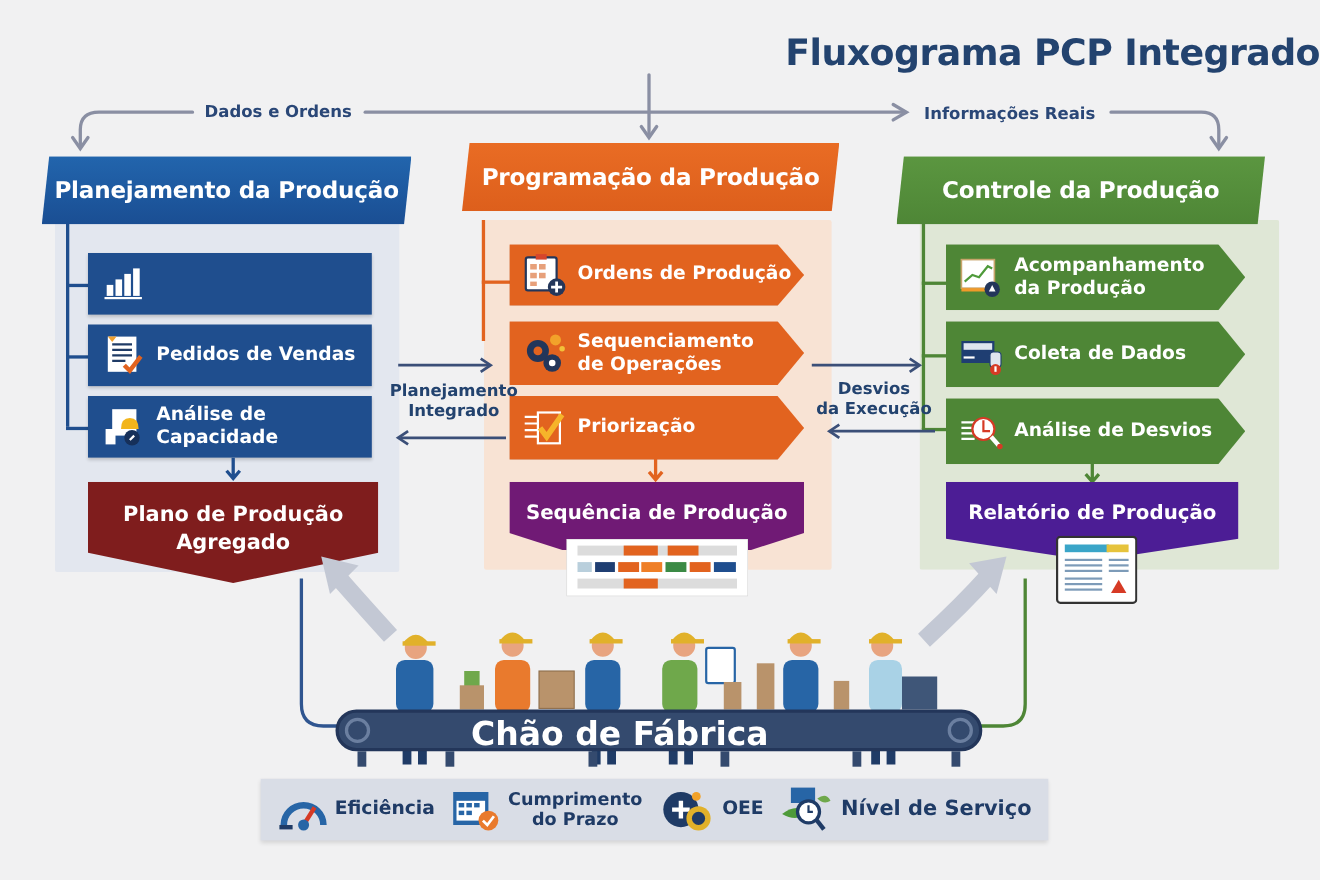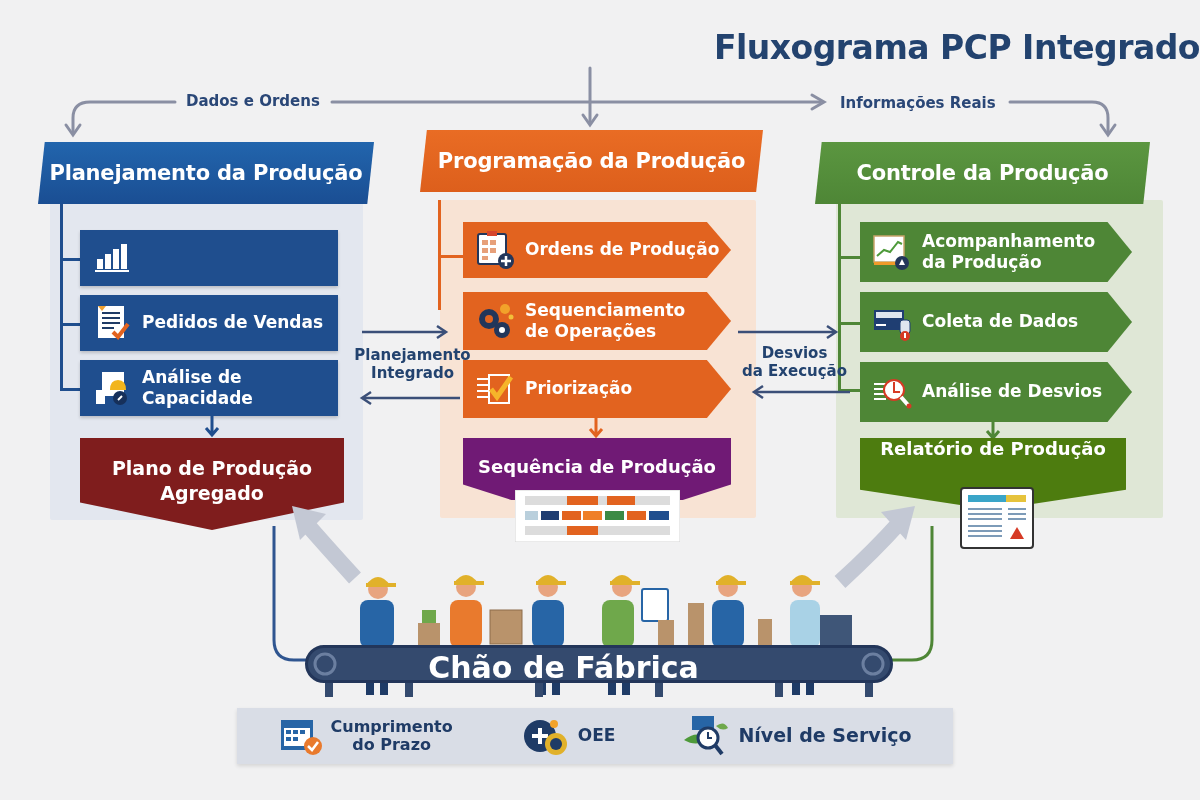--- a/index.html
+++ b/index.html
@@ -30,21 +30,21 @@
   .item { height: 56px; color: #fff; font-size: 17px; font-weight: bold; display: flex; align-items: center; gap: 10px; padding-left: 12px; line-height: 1.25; box-shadow: 0 2px 3px rgba(0,0,0,0.18); }
   .item-blue { background: #1f4e8e; width: 258px; left: 80px; }
   .item-orange { background: #e2631f; width: 268px; left: 463px; clip-path: polygon(0 0, 91% 0, 100% 50%, 91% 100%, 0 100%); }
   .item-green { background: #4e8636; width: 272px; left: 860px; clip-path: polygon(0 0, 91% 0, 100% 50%, 91% 100%, 0 100%); }
   .icon { width: 40px; height: 38px; flex: 0 0 40px; display: flex; align-items: center; justify-content: center; }
 
   
   .out { color: #fff; font-weight: bold; text-align: center; display: flex; flex-direction: column; align-items: center; justify-content: flex-start; }
   .out-blue { left: 80px; top: 438px; width: 264px; height: 92px; background: #7f1d1d; clip-path: polygon(0 0, 100% 0, 100% 70%, 50% 100%, 0 70%); font-size: 19px; padding-top: 18px; line-height: 1.3; }
   .out-orange { left: 463px; top: 438px; width: 268px; height: 62px; background: #701a75; clip-path: polygon(0 0, 100% 0, 100% 75%, 82% 100%, 18% 100%, 0 75%); font-size: 18px; padding-top: 18px; }
-  .out-green { left: 860px; top: 438px; width: 266px; height: 72px; background: #4d7c0f; clip-path: polygon(0 0, 100% 0, 100% 72%, 50% 100%, 0 72%); font-size: 18px; }
+  .out-green { left: 860px; top: 438px; width: 266px; height: 72px; background: #4c1d95; clip-path: polygon(0 0, 100% 0, 100% 72%, 50% 100%, 0 72%); font-size: 18px; padding-top: 18px; }
 
   .mid-label { font-size: 15px; font-weight: bold; color: #23436f; text-align: center; line-height: 1.2; white-space: nowrap; }
 
   
   .kpi-bar { left: 237px; top: 708px; width: 716px; height: 56px; background: #d9dde6; display: flex; align-items: center; justify-content: space-around; padding: 0 8px; box-shadow: 0 2px 4px rgba(0,0,0,0.12); }
   .kpi { display: flex; align-items: center; gap: 6px; color: #1f3b66; font-weight: bold; font-size: 17px; }
   .kpi-label { line-height: 1.15; text-align: center; }
 
   
   .belt { left: 305px; top: 645px; width: 588px; height: 38px; background: #344a6e; border-radius: 19px; border: 3px solid #23365a; }
@@ -382,20 +382,31 @@
       <rect x="100" y="38" width="8" height="14"></rect>
       <rect x="230" y="38" width="8" height="14"></rect>
       <rect x="350" y="38" width="8" height="14"></rect>
       <rect x="470" y="38" width="8" height="14"></rect>
       <rect x="560" y="38" width="8" height="14"></rect>
     </g>
 </svg>
 <div class="abs belt-label">Chão de Fábrica</div>
 
 <div class="abs kpi-bar">
+  <div class="kpi">
+    <span class="icon" style="width:46px;flex-basis:46px">
+      <svg width="46" height="40">
+          <path d="M6 34 A18 18 0 0 1 42 34" stroke="#2765a6" stroke-width="6" fill="none"></path>
+          <line x1="24" y1="34" x2="34" y2="18" stroke="#d63a25" stroke-width="4"></line>
+          <circle cx="24" cy="34" r="5" fill="#2765a6"></circle>
+          <rect x="2" y="34" width="12" height="4" fill="#1f3b66"></rect>
+        </svg>
+    </span>
+    <span class="kpi-label">Eficiência</span>
+  </div>
   <div class="kpi">
     <span class="icon" style="width:46px;flex-basis:46px">
       <svg width="46" height="40">
           <rect x="2" y="4" width="32" height="30" fill="#2765a6"></rect>
           <rect x="5" y="12" width="26" height="18" fill="#fff"></rect>
           <g fill="#2765a6">
             <rect x="7" y="14" width="5" height="4"></rect>
             <rect x="14" y="14" width="5" height="4"></rect>
             <rect x="21" y="14" width="5" height="4"></rect>
             <rect x="7" y="21" width="5" height="4"></rect>

